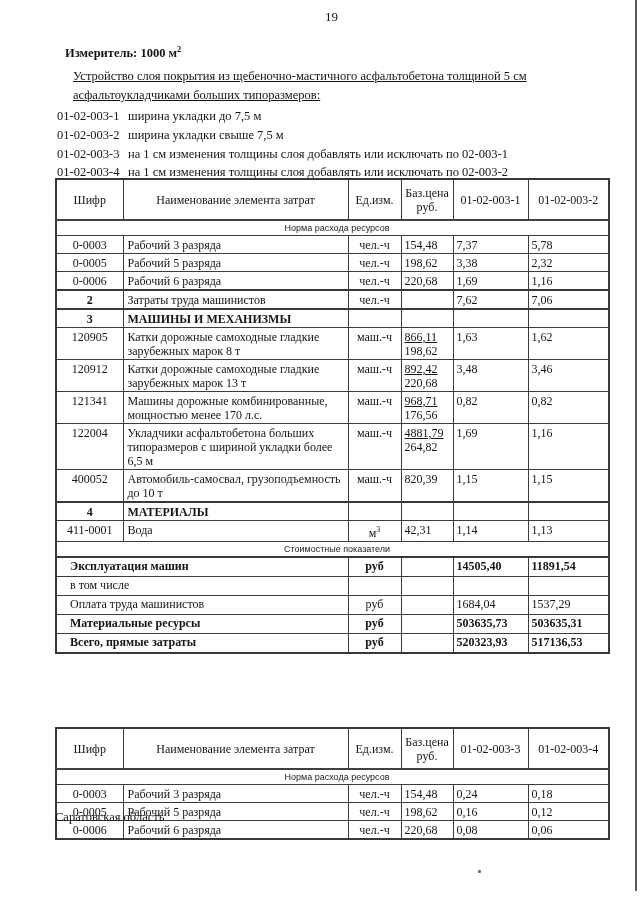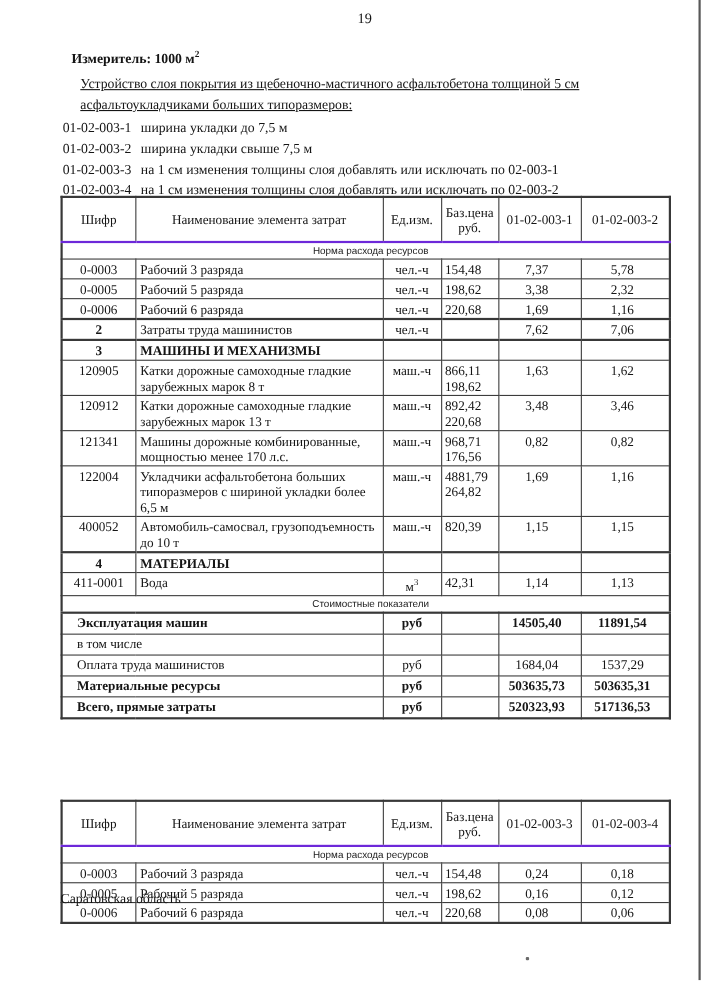--- a/index.html
+++ b/index.html
@@ -16,38 +16,38 @@
   .variant{display:flex;line-height:18.7px;}
   .variant .vcode{width:71px;padding-left:2px;flex:none;}
   table.est{
     position:absolute;left:55px;border-collapse:collapse;table-layout:fixed;width:553px;
     font-size:12px;border:2px solid #383838;
   }
   #t1{top:178px;}
   #t2{top:727px;}
   table.est th,table.est td{border:1px solid #3c3c3c;vertical-align:top;overflow:hidden;}
   table.est thead th{
-    border-bottom:2px solid #6d28d9;height:37px;vertical-align:middle;text-align:center;
+    border-bottom:2px solid #404040;height:37px;vertical-align:middle;text-align:center;
     font-weight:normal;padding:1px 2px;line-height:14px;
   }
   table.est td{padding:2px 3px 1px 3px;line-height:14px;}
   .c-code{text-align:center;}
   .c-name{text-align:left;padding-left:4px !important;}
   .c-unit{text-align:center;margin-left:24px;}
   .c-price{text-align:left;}
-  .c-val{text-align:center;padding-right:8px !important;}
+  .c-val{text-align:left;padding-right:8px !important;}
   .b{font-weight:bold;}
   tr.section-row td{font-weight:bold;}
   tr.thick-top td{border-top:2px solid #383838;}
   tr.span-row td{
     text-align:center;font-family:"Liberation Sans",sans-serif;font-size:9px;color:#222;
     padding:2px 8px 2px 17px;line-height:10px;
   }
   tr.span-row.cost td{border-bottom:2px solid #383838;}
-  .frac-top{}
+  .frac-top{text-decoration:underline;}
   tr.cost-row td{line-height:15px;padding:1px 3px 2px 3px;}
   tr.cost-row .c-label{padding-left:13px !important;}
   .footer{position:absolute;top:810px;left:55px;width:553px;text-align:left;font-size:12.5px;}
   .scan-edge{position:absolute;left:635px;top:0;width:2px;height:891px;background:#585858;}
   .scan-dot{position:absolute;left:478px;top:870px;width:3px;height:3px;background:#6a6a6a;border-radius:1px;}
   sup{font-size:8px;}
 </style>
 </head>
 <body>
 

